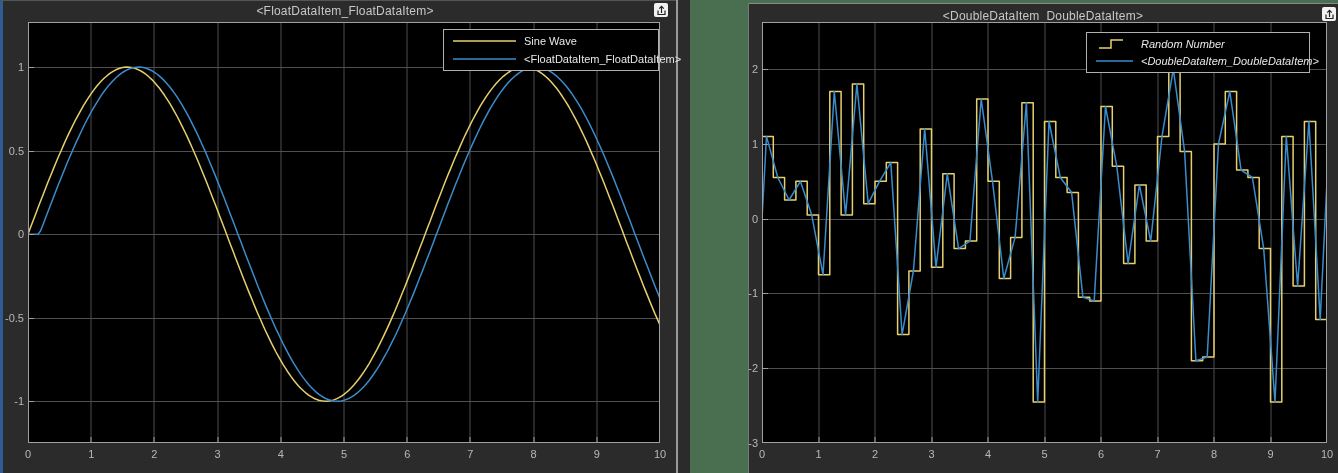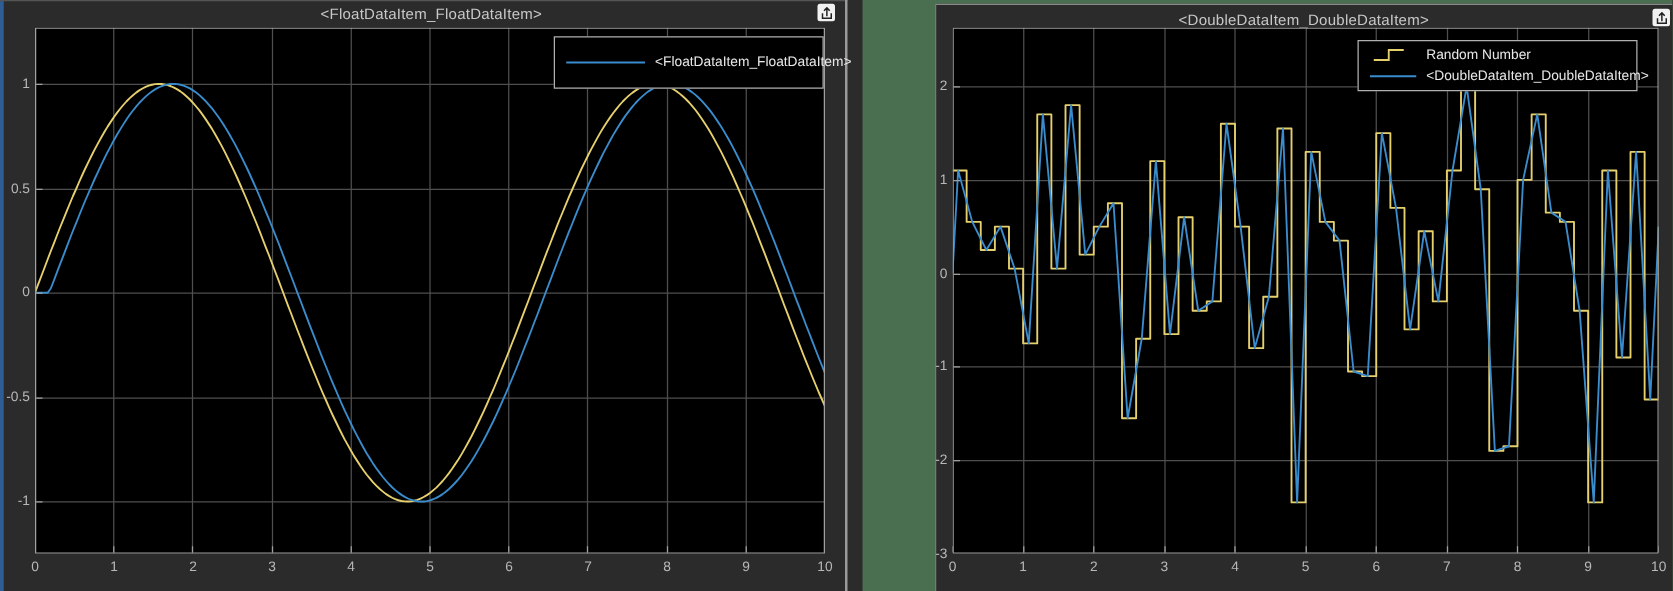--- a/index.html
+++ b/index.html
@@ -88,20 +88,26 @@
         <line x1="632" y1="420" x2="632" y2="415" stroke="#a0a0a0" stroke-width="1"></line>
         <line x1="1" y1="379.5" x2="6" y2="379.5" stroke="#a0a0a0" stroke-width="1"></line>
         <line x1="1" y1="296.5" x2="6" y2="296.5" stroke="#a0a0a0" stroke-width="1"></line>
         <line x1="1" y1="212.5" x2="6" y2="212.5" stroke="#a0a0a0" stroke-width="1"></line>
         <line x1="1" y1="129.5" x2="6" y2="129.5" stroke="#a0a0a0" stroke-width="1"></line>
         <line x1="1" y1="45.5" x2="6" y2="45.5" stroke="#a0a0a0" stroke-width="1"></line>
       </svg>
     </div>
 
   <div class="legend" style="left:443px;top:29px;width:216px;height:42px;">
+    <div class="legend-row">
+      <svg class="legend-swatch" width="76" height="16" viewBox="0 0 76 16">
+          <path d="M5,8 H68" fill="none" stroke="#e6d06e" stroke-width="1.5"></path>
+        </svg>
+      <span class="legend-label">Sine Wave</span>
+    </div>
     <div class="legend-row">
       <svg class="legend-swatch" width="76" height="16" viewBox="0 0 76 16">
           <path d="M5,8 H68" fill="none" stroke="#3a8ccc" stroke-width="1.5"></path>
         </svg>
       <span class="legend-label">&lt;FloatDataItem_FloatDataItem&gt;</span>
     </div>
   </div>
 <span class="tick-label xtick" style="left: 14px; top: 448px;">0</span>
     <span class="tick-label xtick" style="left: 77.2px; top: 448px;">1</span>
     <span class="tick-label xtick" style="left: 140.4px; top: 448px;">2</span>
@@ -169,21 +175,21 @@
         <line x1="565" y1="420" x2="565" y2="415" stroke="#a0a0a0" stroke-width="1"></line>
         <line x1="1" y1="421.5" x2="6" y2="421.5" stroke="#a0a0a0" stroke-width="1"></line>
         <line x1="1" y1="346.5" x2="6" y2="346.5" stroke="#a0a0a0" stroke-width="1"></line>
         <line x1="1" y1="271.5" x2="6" y2="271.5" stroke="#a0a0a0" stroke-width="1"></line>
         <line x1="1" y1="197.5" x2="6" y2="197.5" stroke="#a0a0a0" stroke-width="1"></line>
         <line x1="1" y1="122.5" x2="6" y2="122.5" stroke="#a0a0a0" stroke-width="1"></line>
         <line x1="1" y1="47.5" x2="6" y2="47.5" stroke="#a0a0a0" stroke-width="1"></line>
       </svg>
     </div>
 
-  <div class="legend" style="left:338px;top:29px;width:224px;height:41px;">
+  <div class="legend" style="left:338px;top:29px;width:224px;height:41px;font-style:italic;">
     <div class="legend-row" style="height:18px;">
       <svg class="legend-swatch" width="50" height="16" viewBox="0 0 50 16">
           <path d="M8,12 H20 V4 H32" fill="none" stroke="#e6d06e" stroke-width="1.5"></path>
         </svg>
       <span class="legend-label">Random Number</span>
     </div>
     <div class="legend-row" style="height:18px;">
       <svg class="legend-swatch" width="50" height="16" viewBox="0 0 50 16">
           <path d="M5,8 H42" fill="none" stroke="#3a8ccc" stroke-width="1.5"></path>
         </svg>

